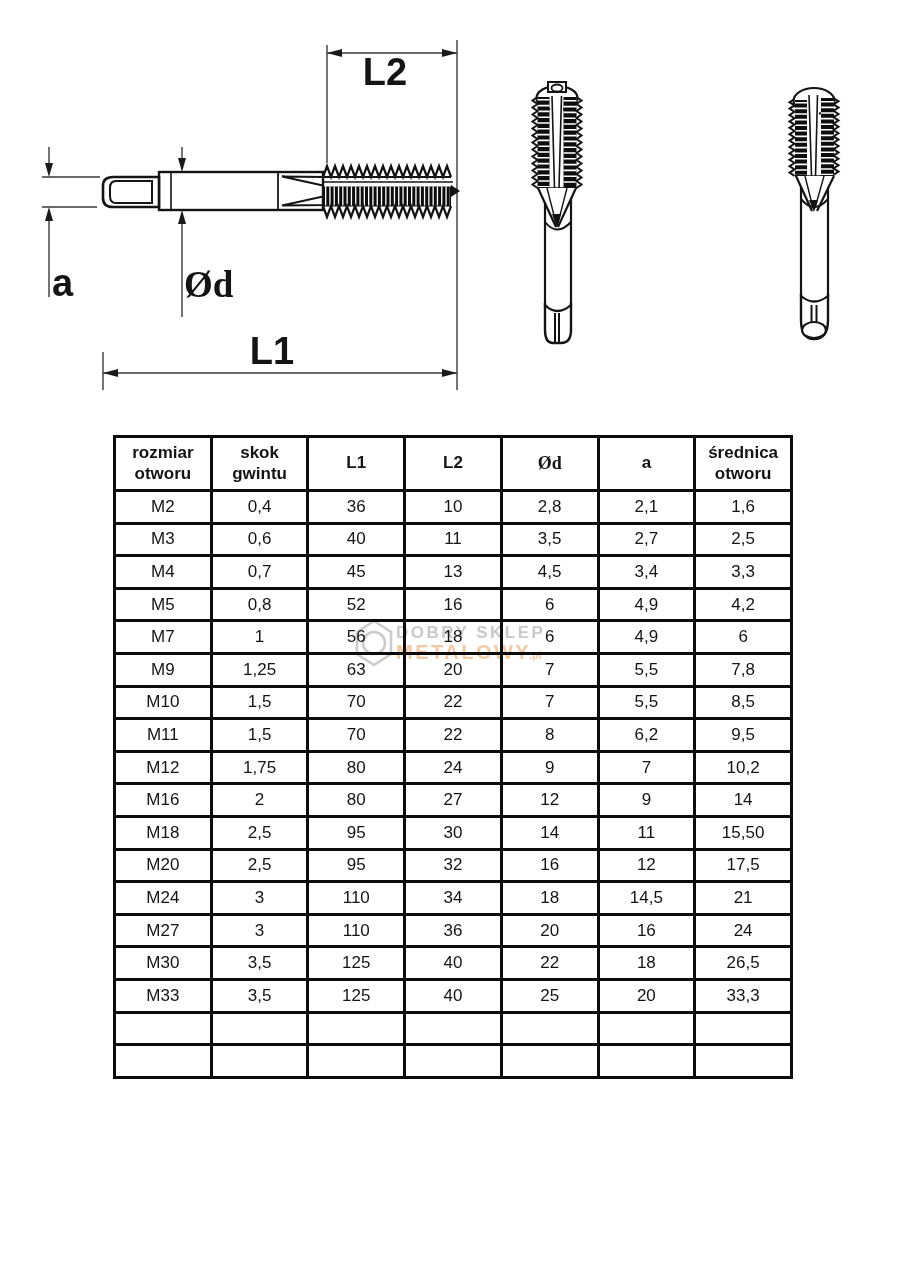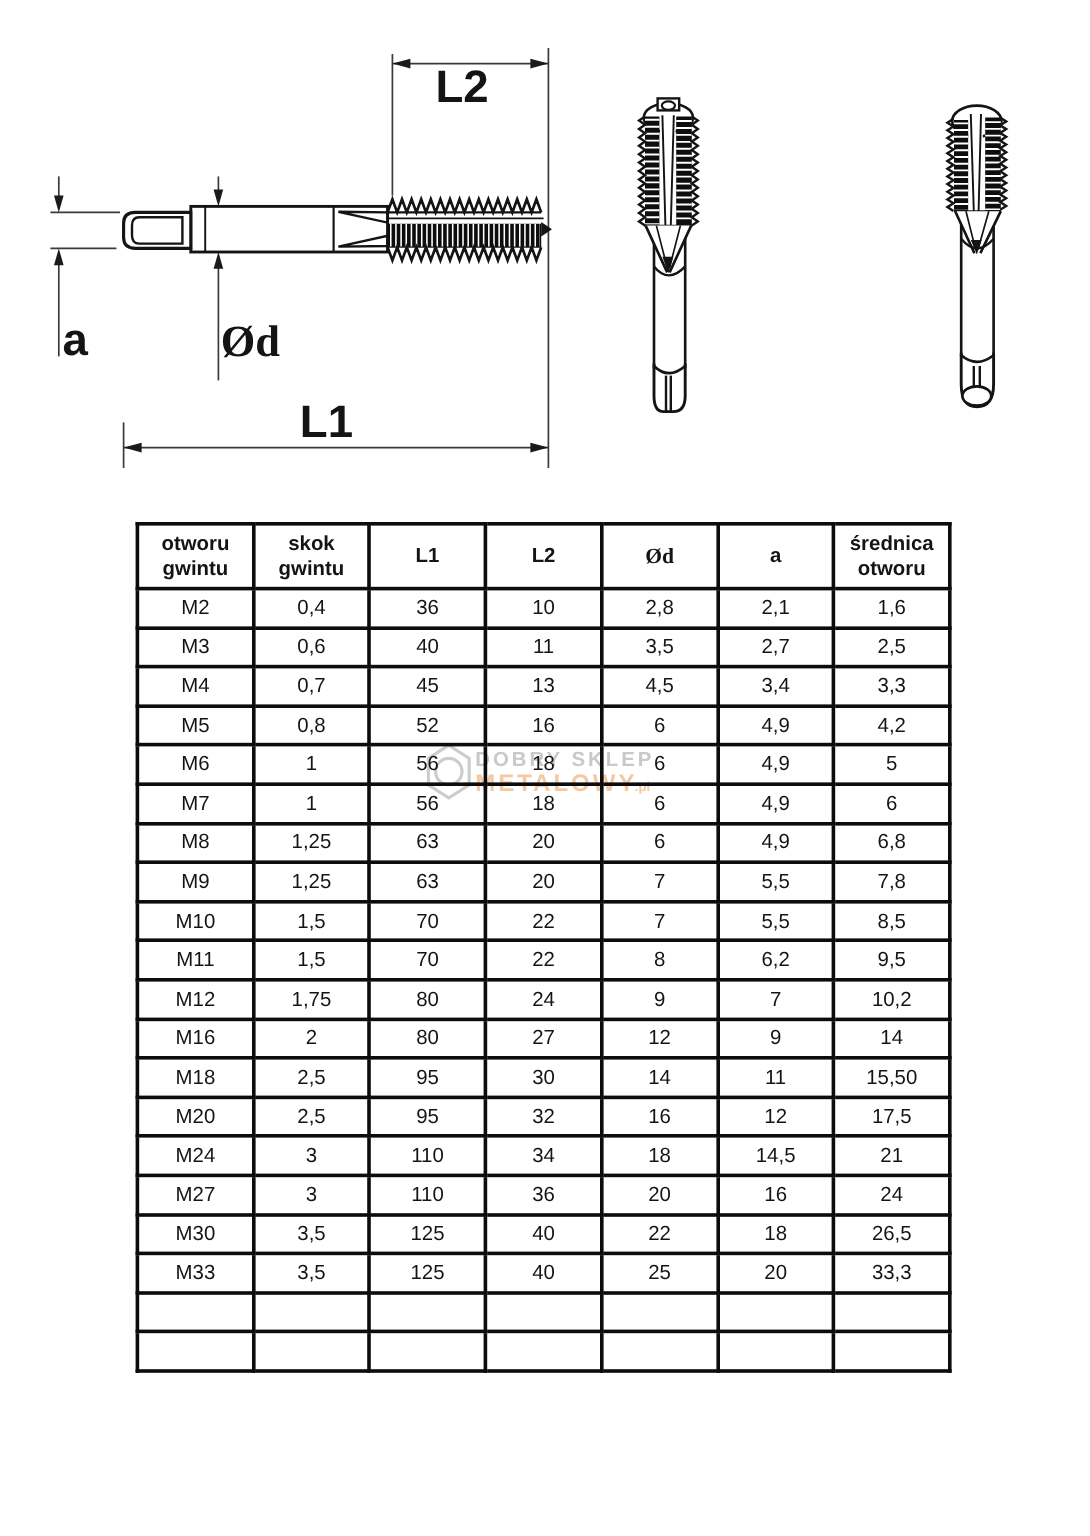--- a/index.html
+++ b/index.html
@@ -165,21 +165,21 @@
   </g>
   <text class="wm1" x="56" y="28">DOBRY SKLEP</text>
   <text class="wm2" x="56" y="49">METALOWY</text>
   <text class="wm3" x="189" y="49">.pl</text>
 </svg>
 
 <div class="table-wrap">
   <table>
     <thead>
       <tr>
-          <th>otworu gwintu</th>
+          <th>rozmiar otworu</th>
           <th>skok gwintu</th>
           <th>L1</th>
           <th>L2</th>
           <th>Ød</th>
           <th>a</th>
           <th>średnica otworu</th>
         </tr>
     </thead>
     <tbody>
         <tr>
@@ -212,47 +212,29 @@
         <tr>
           <td>M5</td>
           <td>0,8</td>
           <td>52</td>
           <td>16</td>
           <td>6</td>
           <td>4,9</td>
           <td>4,2</td>
         </tr>
         <tr>
-          <td>M6</td>
-          <td>1</td>
-          <td>56</td>
-          <td>18</td>
-          <td>6</td>
-          <td>4,9</td>
-          <td>5</td>
-        </tr>
-        <tr>
           <td>M7</td>
           <td>1</td>
           <td>56</td>
           <td>18</td>
           <td>6</td>
           <td>4,9</td>
           <td>6</td>
         </tr>
         <tr>
-          <td>M8</td>
-          <td>1,25</td>
-          <td>63</td>
-          <td>20</td>
-          <td>6</td>
-          <td>4,9</td>
-          <td>6,8</td>
-        </tr>
-        <tr>
           <td>M9</td>
           <td>1,25</td>
           <td>63</td>
           <td>20</td>
           <td>7</td>
           <td>5,5</td>
           <td>7,8</td>
         </tr>
         <tr>
           <td>M10</td>

